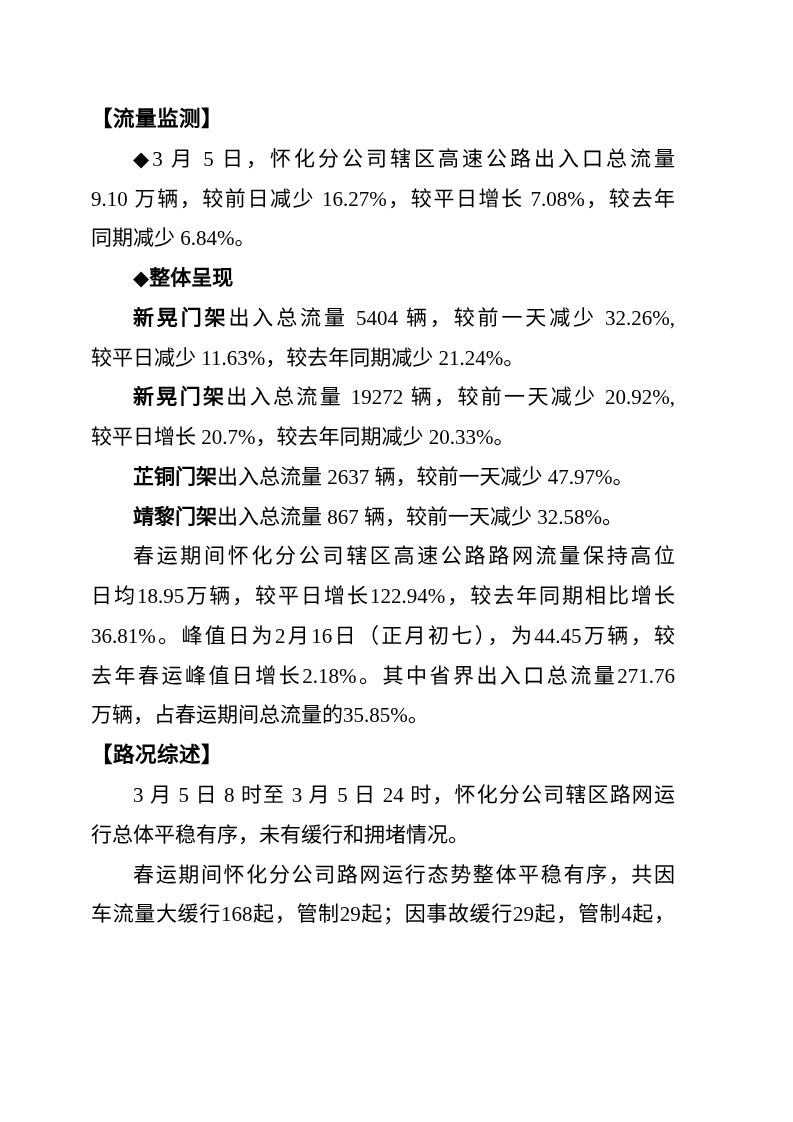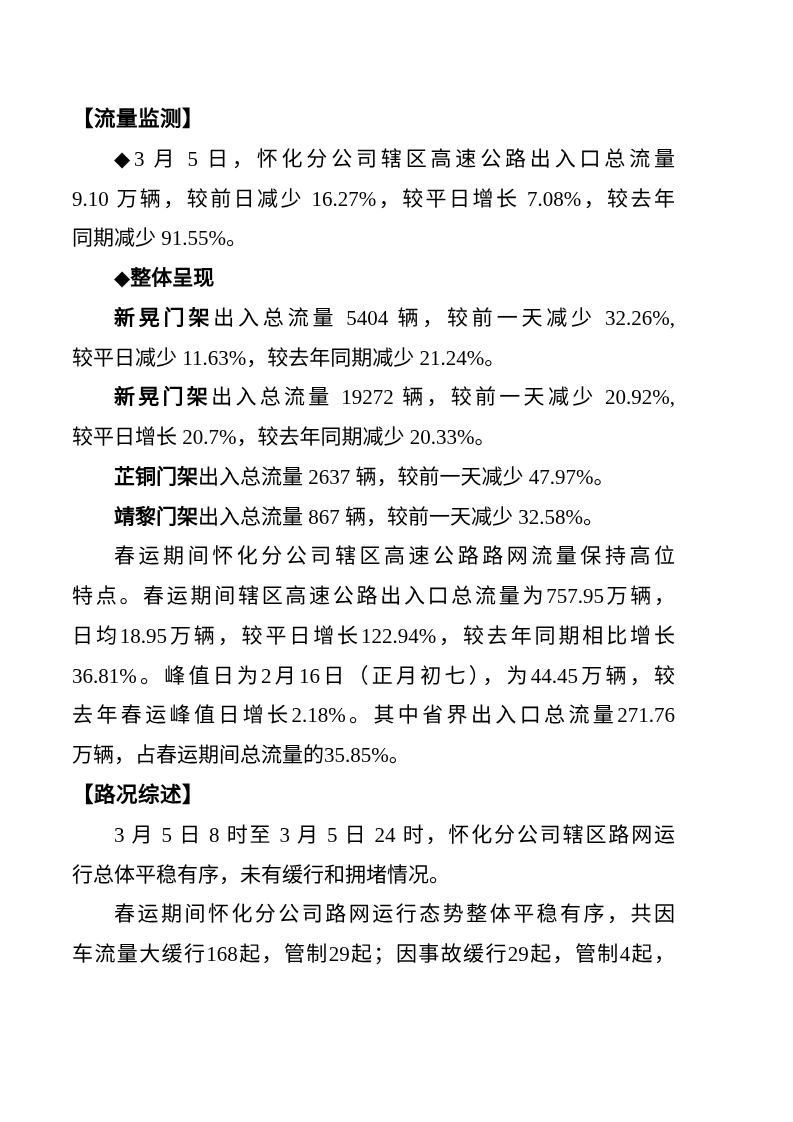--- a/index.html
+++ b/index.html
@@ -1,21 +1,21 @@
 <!DOCTYPE html>
 <html lang="zh-CN"><head>
 <meta charset="utf-8">
 <style>
   html,body{margin:0;padding:0;background:#e9e9e9;}
   .page{
     position:relative;
     width:793px;height:1122px;
     background:#ffffff;
     box-sizing:border-box;
-    padding:100px 118px 0 72px;
+    padding:100px 118px 0 91px;
     font-family:"Liberation Serif","DejaVu Serif",serif;
     color:#000000;
     overflow:hidden;
   }
   .line{
     font-size:21px;
     line-height:39.77px;
     height:39.77px;
     overflow:hidden;
     text-align:left;
@@ -34,36 +34,35 @@
 </style>
 </head>
 <body>
 
 <div class="page">
 
   <div class="line heading">【流量监测】</div>
 
   <div class="line jf indent">◆3 月 5 日，怀化分公司辖区高速公路出入口总流量</div>
   <div class="line jf">9.10 万辆，较前日减少 16.27%，较平日增长 7.08%，较去年</div>
-  <div class="line">同期减少 91.55%。</div>
+  <div class="line">同期减少 6.84%。</div>
 
   <div class="line bold indent">◆整体呈现</div>
 
   <div class="line jf indent"><span class="bold">新晃门架</span><span>出入总流量 5404 辆，较前一天减少 32.26%,</span></div>
   <div class="line">较平日减少 11.63%，较去年同期减少 21.24%。</div>
 
   <div class="line jf indent"><span class="bold">新晃门架</span><span>出入总流量 19272 辆，较前一天减少 20.92%,</span></div>
   <div class="line">较平日增长 20.7%，较去年同期减少 20.33%。</div>
 
   <div class="line indent"><span class="bold">芷铜门架</span><span>出入总流量 2637 辆，较前一天减少 47.97%。</span></div>
 
   <div class="line indent"><span class="bold">靖黎门架</span><span>出入总流量 867 辆，较前一天减少 32.58%。</span></div>
 
   <div class="line jf indent">春运期间怀化分公司辖区高速公路路网流量保持高位</div>
-  <div class="line jf">特点。春运期间辖区高速公路出入口总流量为757.95万辆，</div>
   <div class="line jf">日均18.95万辆，较平日增长122.94%，较去年同期相比增长</div>
   <div class="line jf">36.81%。峰值日为2月16日（正月初七），为44.45万辆，较</div>
   <div class="line jf">去年春运峰值日增长2.18%。其中省界出入口总流量271.76</div>
   <div class="line">万辆，占春运期间总流量的35.85%。</div>
 
   <div class="line heading">【路况综述】</div>
 
   <div class="line jf indent">3 月 5 日 8 时至 3 月 5 日 24 时，怀化分公司辖区路网运</div>
   <div class="line">行总体平稳有序，未有缓行和拥堵情况。</div>
   <div class="line jf indent">春运期间怀化分公司路网运行态势整体平稳有序，共因</div>

